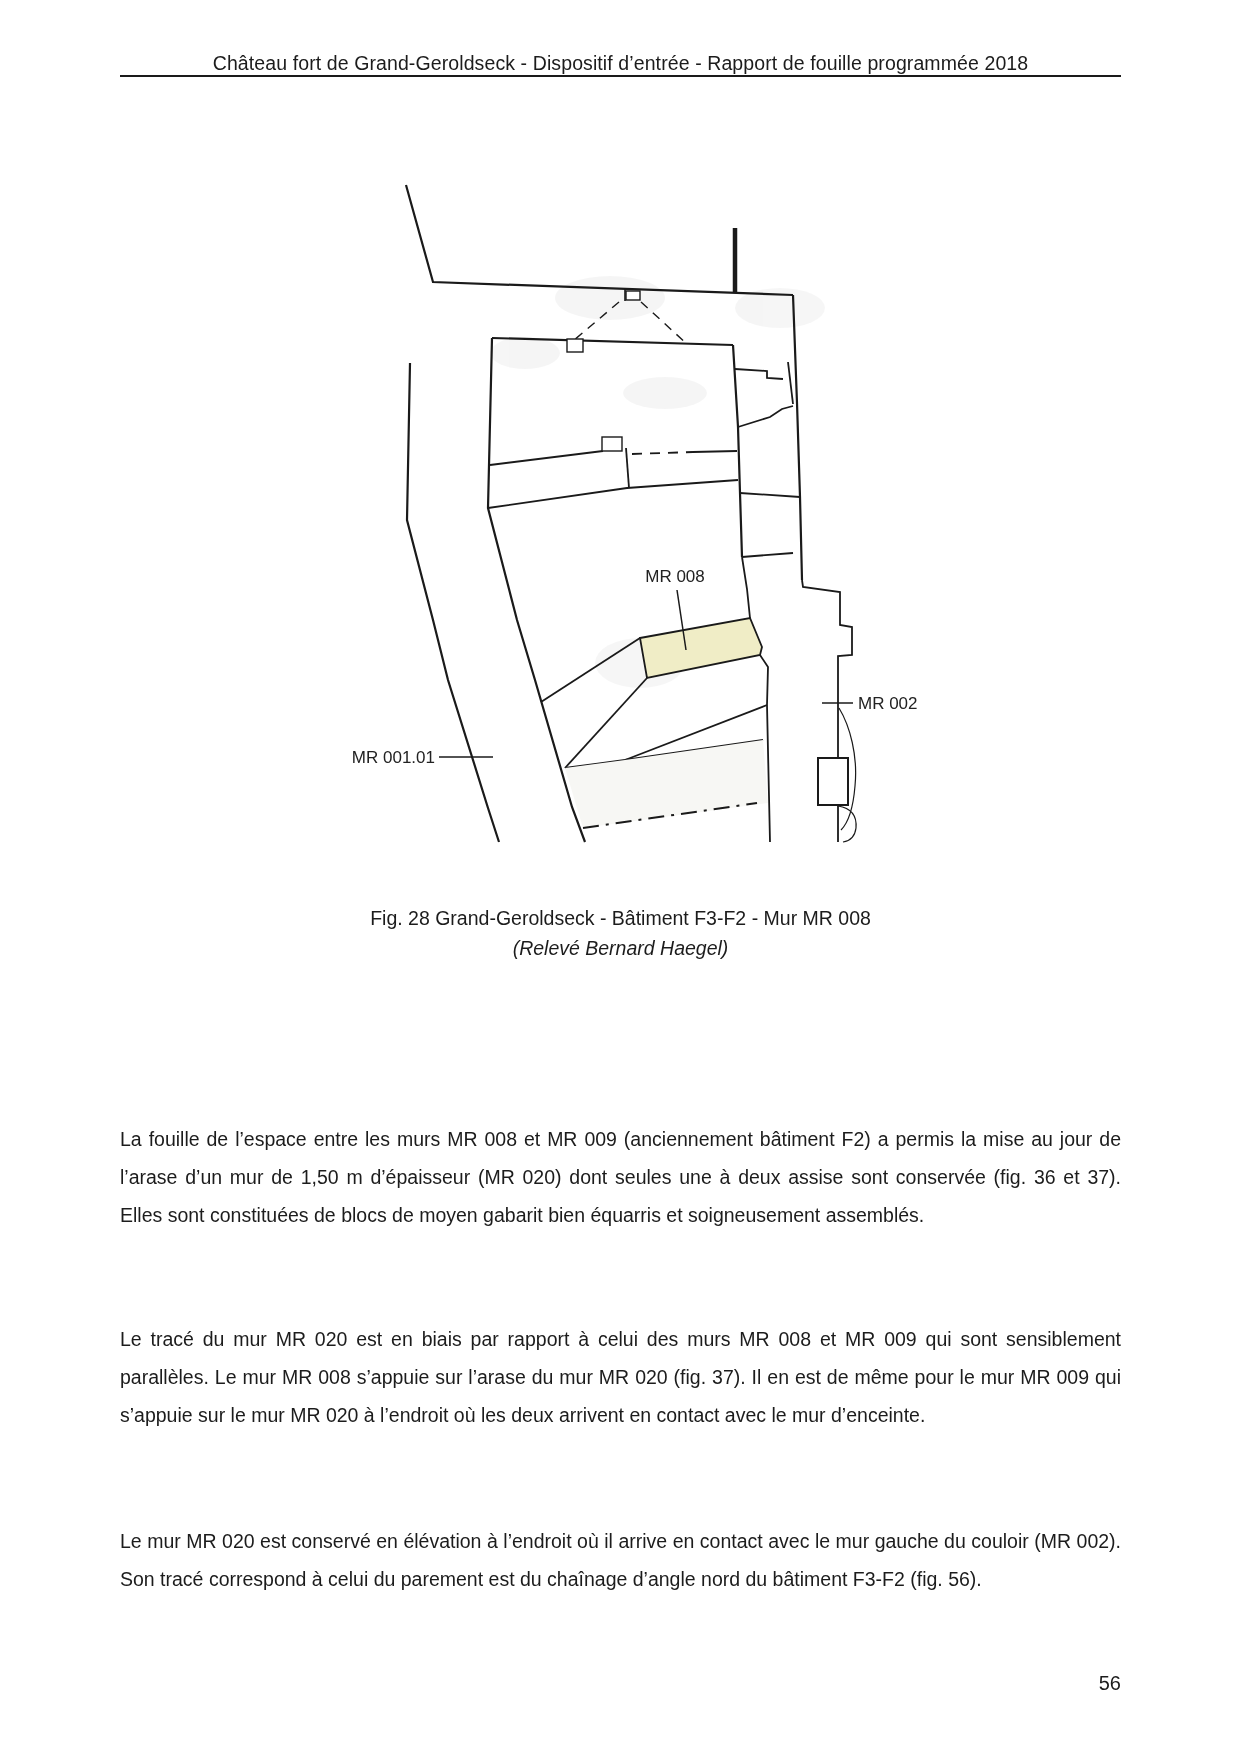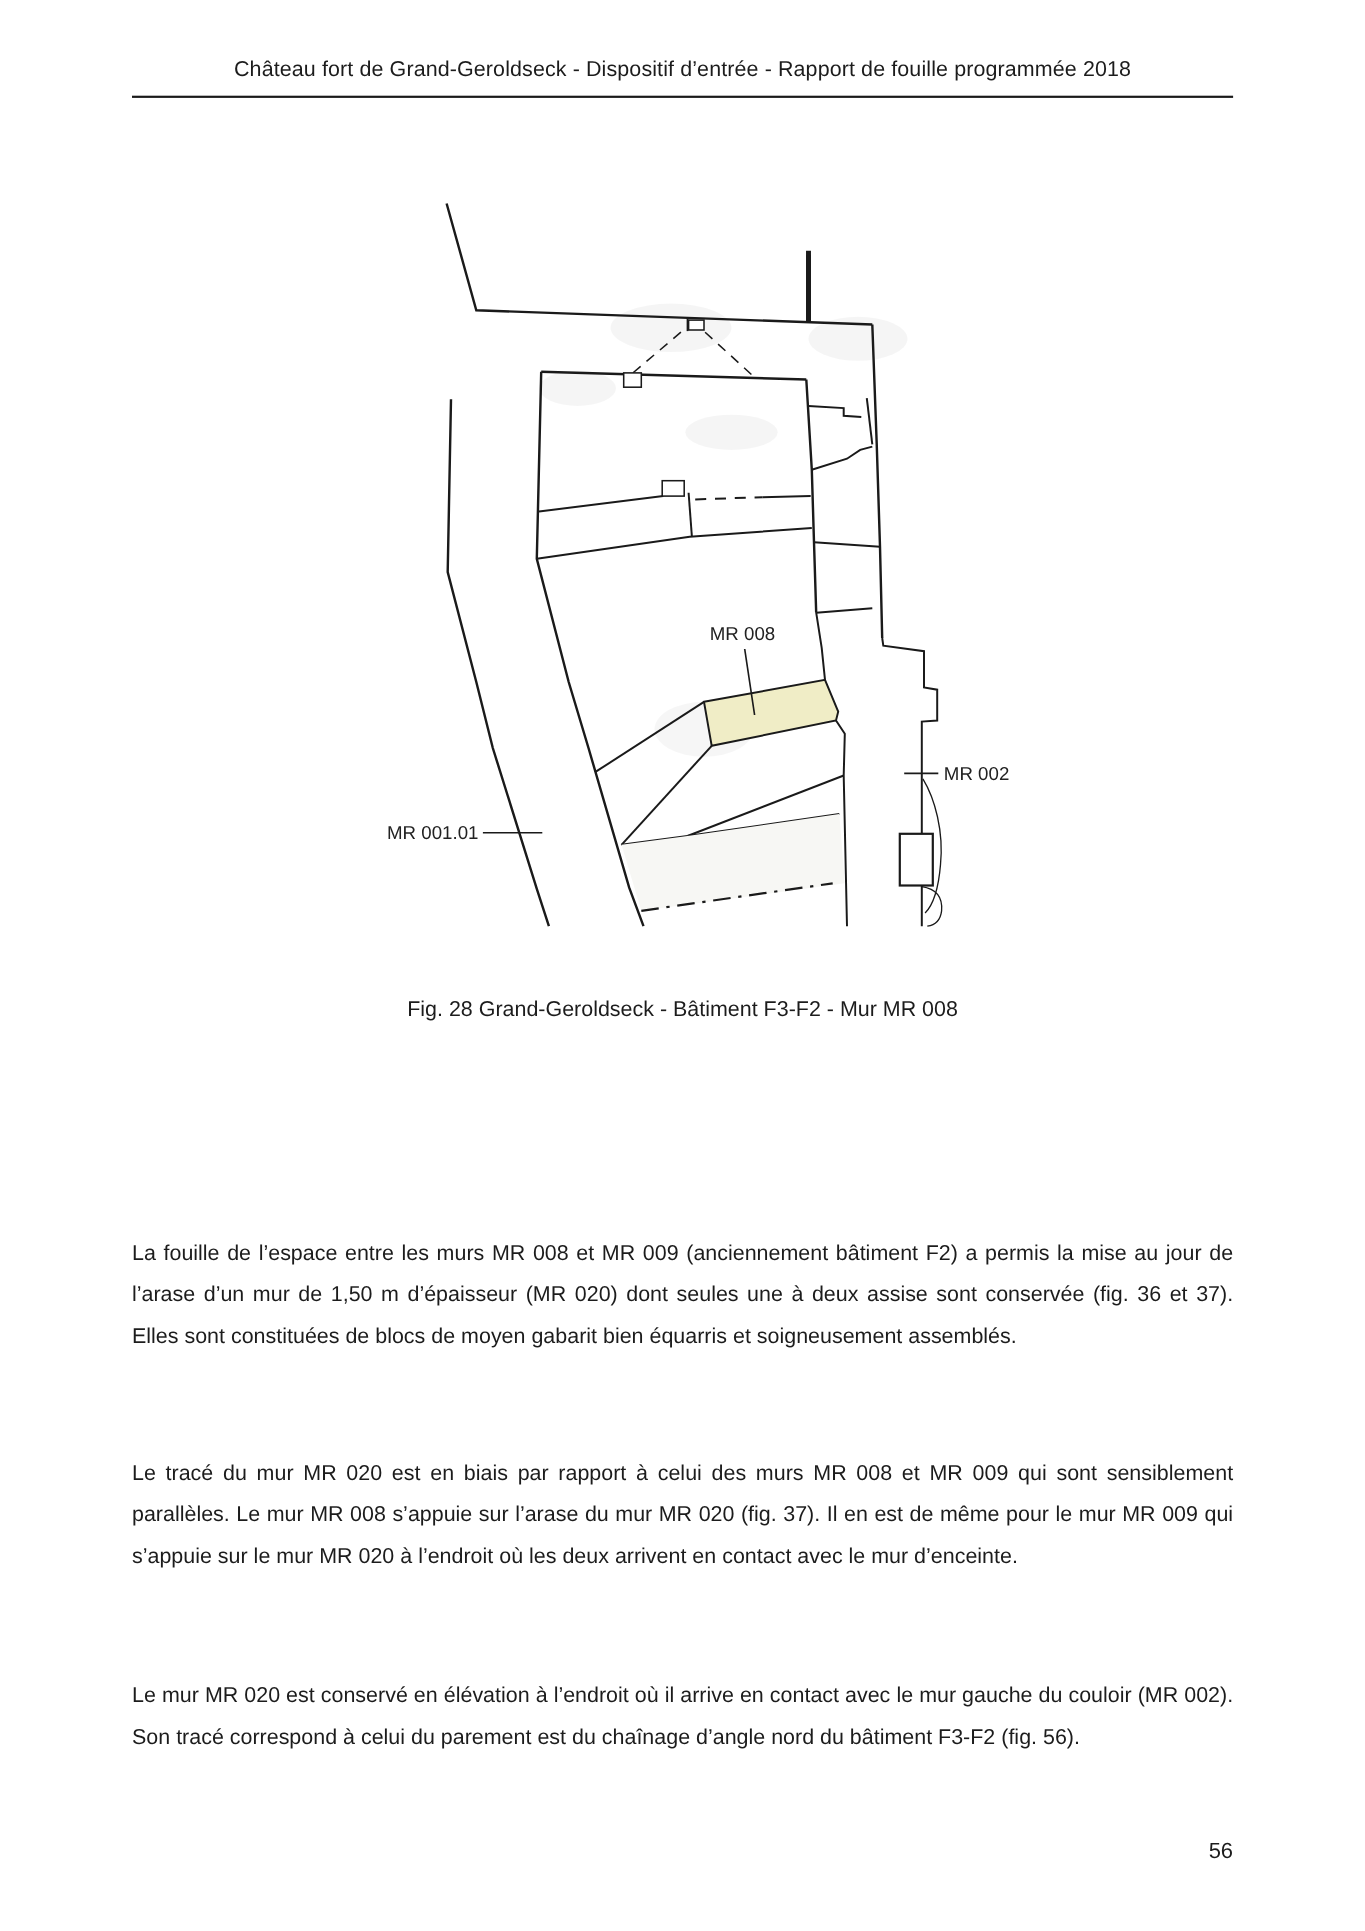--- a/index.html
+++ b/index.html
@@ -7,21 +7,21 @@
     position:relative;
     width:1241px;height:1755px;
     background:#ffffff;
     font-family:"Liberation Sans",sans-serif;
     color:#1c1c1c;
     overflow:hidden;
   }
   .header{
     position:absolute;left:120px;top:52px;width:1001px;
     text-align:center;font-size:19.5px;letter-spacing:0.1px;
-    padding-bottom:12px;border-bottom:2px solid #1a1a1a;
+    padding-bottom:0;border-bottom:2px solid #1a1a1a;
   }
   .figure-wrap{position:absolute;left:310px;top:158px;width:620px;height:700px;}
   .figure-wrap svg{display:block;}
   .fig-label{font-family:"Liberation Sans",sans-serif;font-size:17px;fill:#222;}
   .caption{
     position:absolute;left:120px;top:903px;width:1001px;
     text-align:center;font-size:19.5px;line-height:30px;
   }
   .caption .cap2{font-style:italic;}
   .section-heading{
@@ -132,20 +132,21 @@
       </g>
 
       <text x="365" y="424" text-anchor="middle" class="fig-label">MR 008</text>
       <text x="125" y="605" text-anchor="end" class="fig-label">MR 001.01</text>
       <text x="548" y="551" text-anchor="start" class="fig-label">MR 002</text>
     </svg>
   </div>
 
   <div class="caption">
     <div class="cap1">Fig. 28 Grand-Geroldseck - Bâtiment F3-F2 - Mur MR 008</div>
+    <div class="cap2">(Relevé Bernard Haegel)</div>
   </div>
 
 
   <p class="para p1">La fouille de l’espace entre les murs MR 008 et MR 009 (anciennement bâtiment F2) a permis la mise au jour de l’arase d’un mur de 1,50 m d’épaisseur (MR 020) dont seules une à deux assise sont conservée (fig. 36 et 37). Elles sont constituées de blocs de moyen gabarit bien équarris et soigneusement assemblés.</p>
   <p class="para p2">Le tracé du mur MR 020 est en biais par rapport à celui des murs MR 008 et MR 009 qui sont sensiblement parallèles. Le mur MR 008 s’appuie sur l’arase du mur MR 020 (fig. 37). Il en est de même pour le mur MR 009 qui s’appuie sur le mur MR 020 à l’endroit où les deux arrivent en contact avec le mur d’enceinte.</p>
   <p class="para p3">Le mur MR 020 est conservé en élévation à l’endroit où il arrive en contact avec le mur gauche du couloir (MR 002). Son tracé correspond à celui du parement est du chaînage d’angle nord du bâtiment F3-F2 (fig. 56).</p>
 
   <div class="page-number">56</div>
 
 </div>

